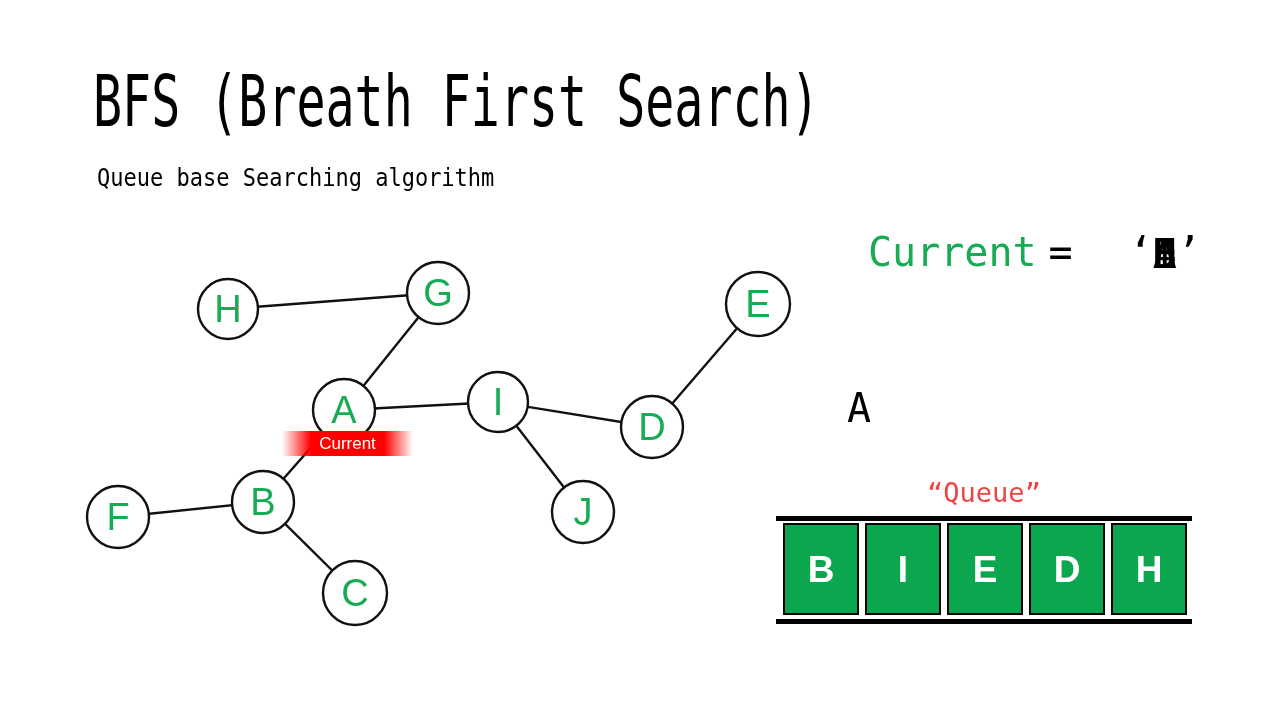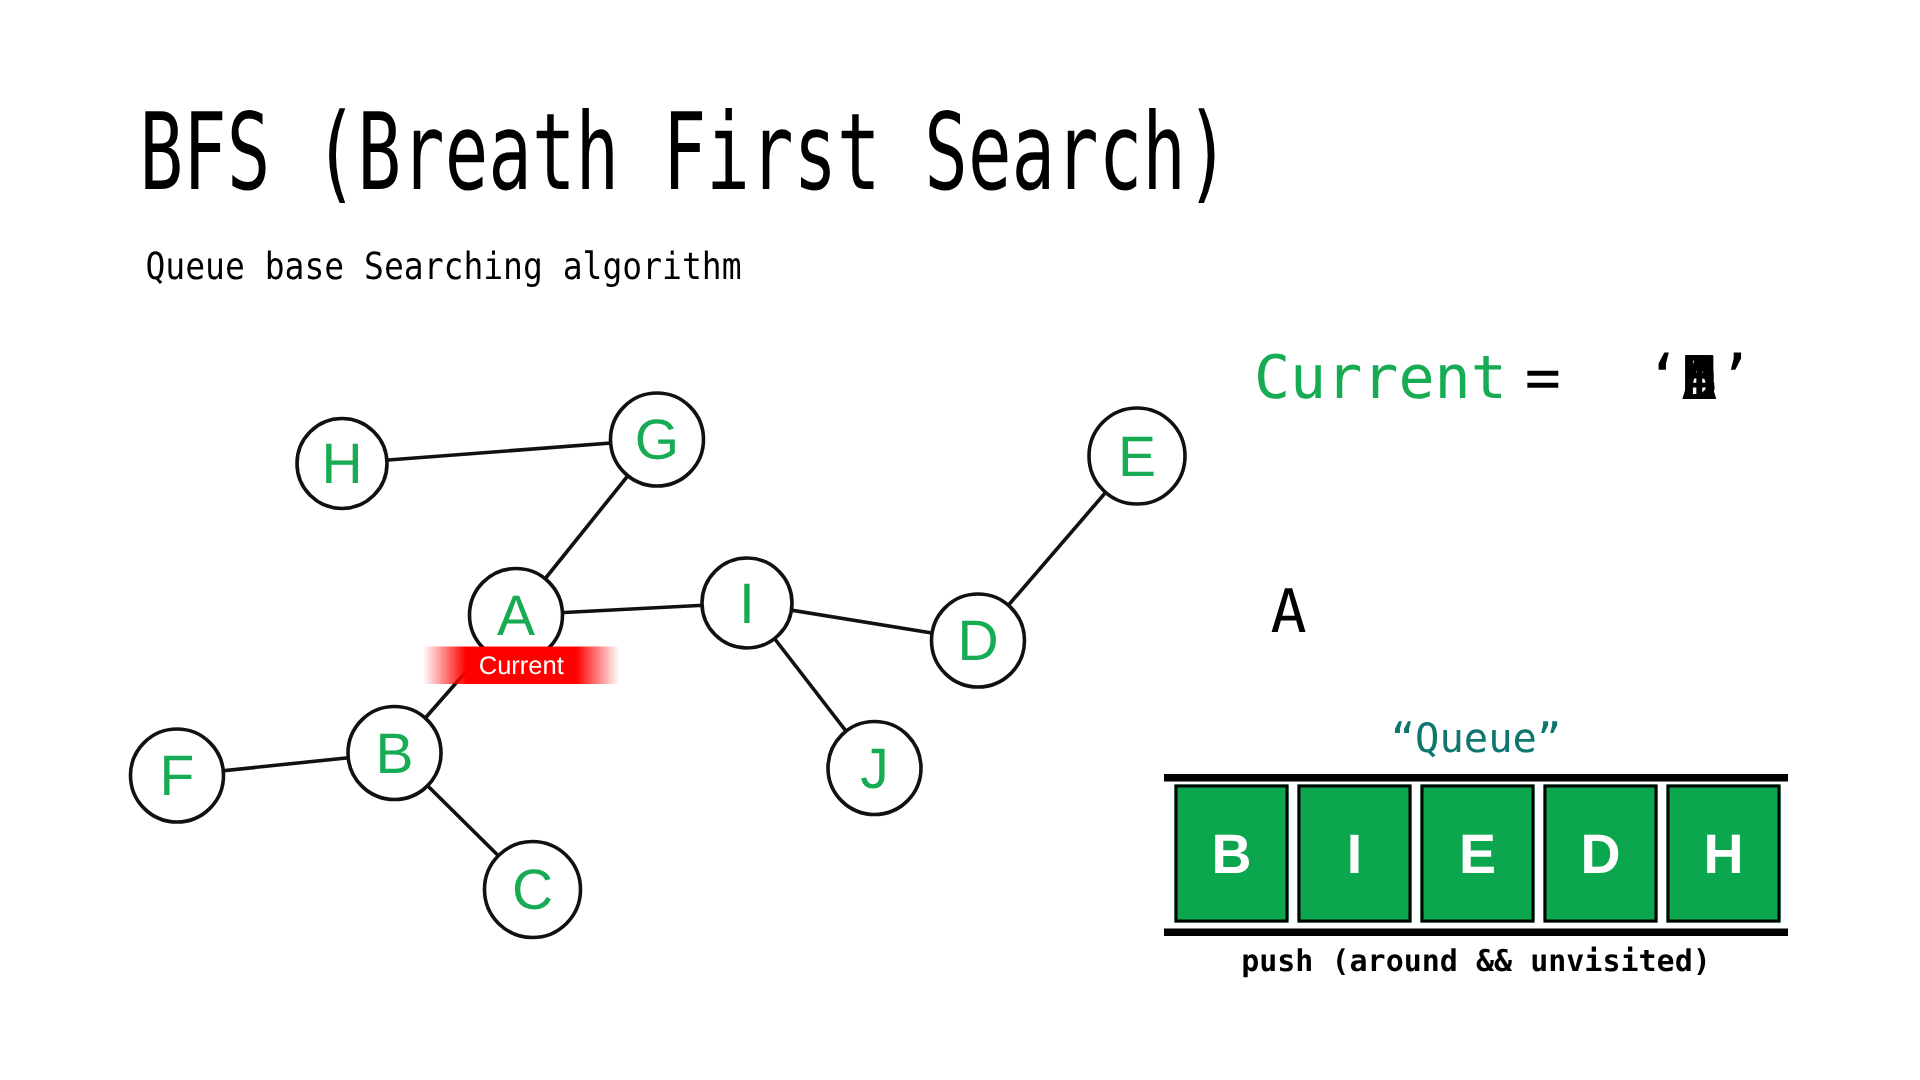--- a/index.html
+++ b/index.html
@@ -32,37 +32,37 @@
     fill:var(--green);font-family:"Liberation Sans",sans-serif;
     font-size:38px;text-anchor:middle;
   }
   .current-band{
     position:absolute;left:282px;top:431px;width:131px;height:25px;
     background:linear-gradient(90deg,rgba(255,0,0,0) 0%,var(--red) 22%,var(--red) 78%,rgba(255,0,0,0) 100%);
     display:flex;align-items:center;justify-content:center;
   }
   .current-band span{color:#ffffff;font-size:17px;line-height:1;}
   .status{
-    position:absolute;left:836px;top:224px;
+    position:absolute;left:868px;top:224px;
     font-family:"DejaVu Sans Mono",monospace;font-size:40px;line-height:57px;
     white-space:nowrap;color:#000;
   }
   .status .green{color:var(--green);}
   .status .eq{margin:0 12px;}
   .quote-group{margin-left:44px;}
   .stack{position:relative;display:inline-block;width:1ch;height:1em;vertical-align:baseline;}
   .stack .layer{position:absolute;left:0;top:0;line-height:inherit;}
   .visited{
     position:absolute;left:847px;top:380px;
     font-family:"DejaVu Sans Mono",monospace;font-size:40px;line-height:57px;color:#000;
   }
   .queue{position:absolute;left:776px;top:470px;width:416px;}
   .queue-title{
     height:46px;line-height:46px;text-align:center;
-    font-family:"DejaVu Sans Mono",monospace;font-size:27px;color:#0f766e;
+    font-family:"DejaVu Sans Mono",monospace;font-size:27px;color:#ef4444;
   }
   .rail{height:5px;background:#000;}
   .queue-boxes{display:flex;gap:6px;padding:2px 0 4px 7px;}
   .queue-box{
     width:76px;height:92px;background:var(--queue-green);
     border:2px solid #000;display:flex;align-items:center;justify-content:center;
   }
   .queue-box span{
     color:#ffffff;font-family:"Liberation Sans",sans-serif;
     font-weight:bold;font-size:37px;line-height:1;
@@ -138,16 +138,15 @@
           <span>E</span>
         </div>
         <div class="queue-box">
           <span>D</span>
         </div>
         <div class="queue-box">
           <span>H</span>
         </div>
       </div>
     <div class="rail"></div>
-    <div class="queue-caption">push (around &amp;&amp; unvisited)</div>
   </div>
 
 </div>
 
 </body></html>

